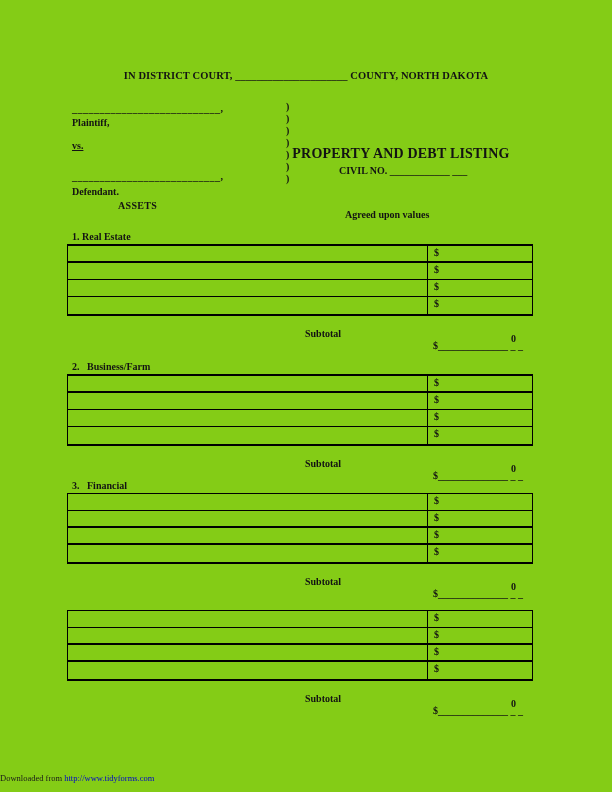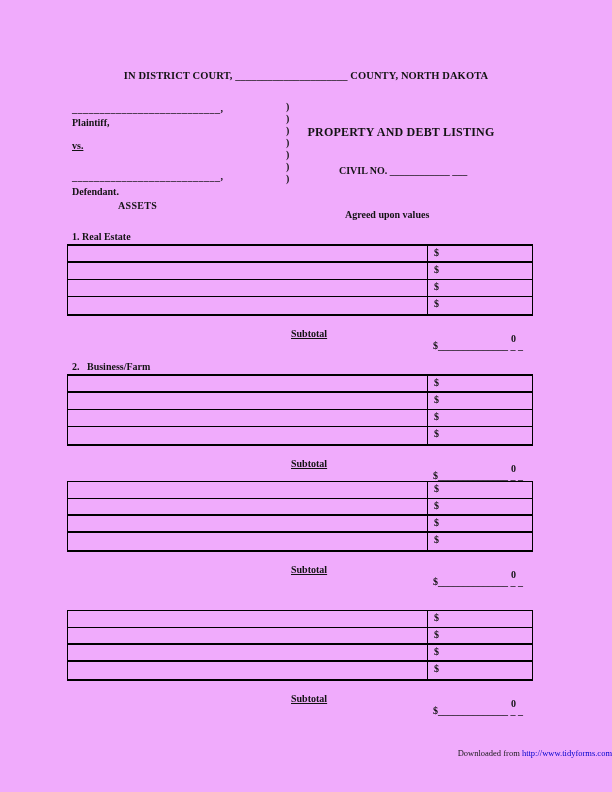--- a/index.html
+++ b/index.html
@@ -1,62 +1,62 @@
 <!DOCTYPE html>
 <html><head>
 <meta charset="utf-8">
 <style>
   html,body { margin:0; padding:0; background:#888; }
   .page {
     position:relative; width:612px; height:792px; margin:0 auto;
-    background:#f0abfc; overflow:hidden;
+    background:#84cc16; overflow:hidden;
     font-family:"Liberation Serif","DejaVu Serif",serif;
     color:#131313; font-size:10px; font-weight:bold;
   }
   .abs { position:absolute; }
   .pre { white-space:pre; }
 
   .court-header { top:70px; left:0; right:0; text-align:center; font-size:10.5px; letter-spacing:.1px; }
 
   .blank-line { letter-spacing:.5px; }
   .plaintiff-line  { top:103px; left:72px; }
   .plaintiff-label { top:117px; left:72px; }
   .vs-label        { top:140px; left:72px;text-decoration:underline; }
   .defendant-line  { top:171px; left:72px; }
   .defendant-label { top:186px; left:72px; }
 
   .paren-col { top:101px; left:286px; line-height:12.0px; text-align:center; }
   .paren-col div { height:12px; }
 
-  .form-title { top:125px; left:286px; width:230px; text-align:center; font-size:12px; letter-spacing:.2px; }
+  .form-title { top:146px; left:286px; width:230px; text-align:center; font-size:14px; letter-spacing:.2px; }
   .civil-no   { top:165px; left:339px; }
 
   .assets-heading { top:200px; left:118px; letter-spacing:.3px; }
   .values-heading { top:209px; left:345px; }
 
   .section { position:absolute; left:67px; width:466px; }
   .s1 { top:231px; } .s2 { top:361px; } .s3 { top:480px; } .s4 { top:609px; }
   .section-label { padding-left:5px; height:12px; line-height:12px; }
 
   .asset-table { margin-top:1px; border-style:solid; border-color:#000; }
   .tbl-a { border-width:2px 1px 2px 1px; }
   .tbl-b { border-width:1px 1px 2px 1px; }
   .trow { display:flex; height:17px; border-bottom:1px solid #000; box-sizing:border-box; }
   .trow:last-child { border-bottom:none; }
   .tbl-a .trow.r0 { border-bottom-width:2px; }
   .tbl-b .trow.r1, .tbl-b .trow.r2 { border-bottom-width:2px; }
   .desc-cell { width:359px; border-right:1px solid #000; }
   .amount-cell { flex:1; padding:1px 0 0 6px; }
 
   .subtotal-row { position:relative; margin-top:12px; height:15px; }
-  .subtotal-label { position:absolute; left:224px; top:0;text-decoration:underline; }
+  .subtotal-label { position:absolute; left:238px; top:0; }
   .subtotal-amount { position:absolute; left:366px; top:0; white-space:pre;margin-top:12px; }
   .subtotal-zero { position:relative; top:-7px; margin-left:-12px; font-weight:bold; }
 
-  .footer { top:748px; left:0; right:0; text-align:right; font-weight:normal; font-size:8.5px; color:#1a1a1a; }
+  .footer { top:773px; left:0; right:0; text-align:left; font-weight:normal; font-size:8.5px; color:#1a1a1a; }
   .footer-link { color:#0000cc; text-decoration:none; cursor:pointer; }
 </style>
 </head>
 <body>
 
 <div class="page">
 
   <div class="abs court-header">IN DISTRICT COURT, _____________________ COUNTY, NORTH DAKOTA</div>
 
   <div class="abs blank-line plaintiff-line">___________________________,</div>
@@ -129,20 +129,21 @@
           <div class="amount-cell"><span>$</span></div>
         </div>
     </div>
     <div class="subtotal-row">
       <span class="subtotal-label">Subtotal</span>
       <span class="subtotal-amount"><span>$</span><span class="pre">______________ _ _</span><span class="subtotal-zero">0</span></span>
     </div>
   </div>
 
   <div class="section s3">
+    <div class="section-label pre">3.   Financial</div>
     <div class="asset-table tbl-b">
       <div class="trow r0">
           <div class="desc-cell"></div>
           <div class="amount-cell"><span>$</span></div>
         </div>
       <div class="trow r1">
           <div class="desc-cell"></div>
           <div class="amount-cell"><span>$</span></div>
         </div>
       <div class="trow r2">

